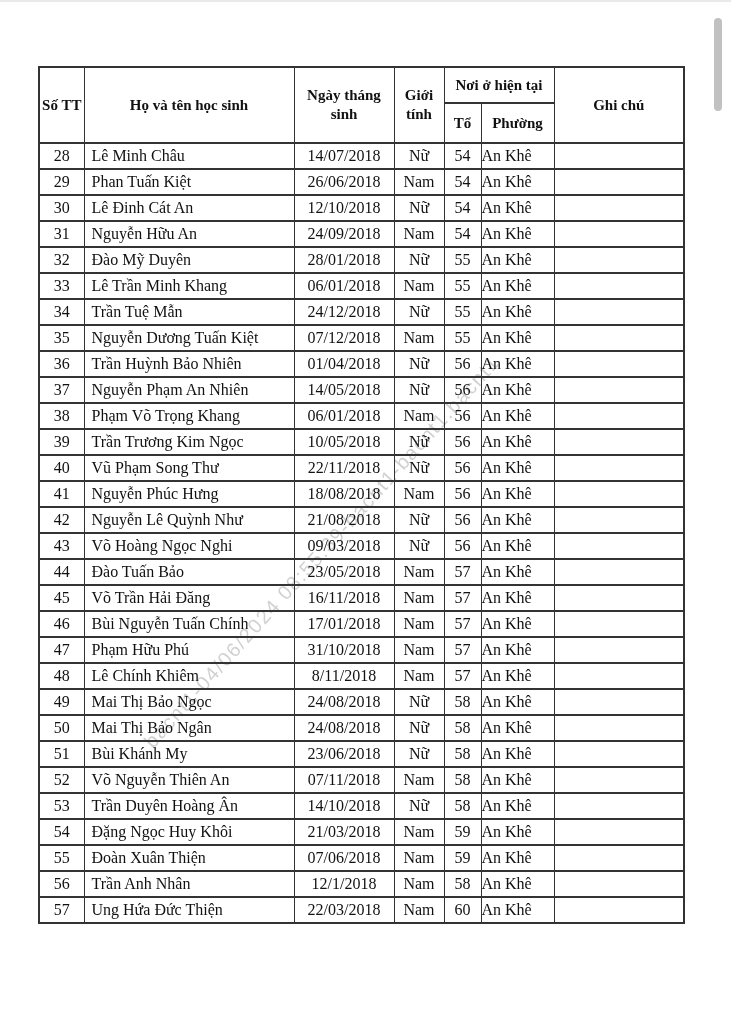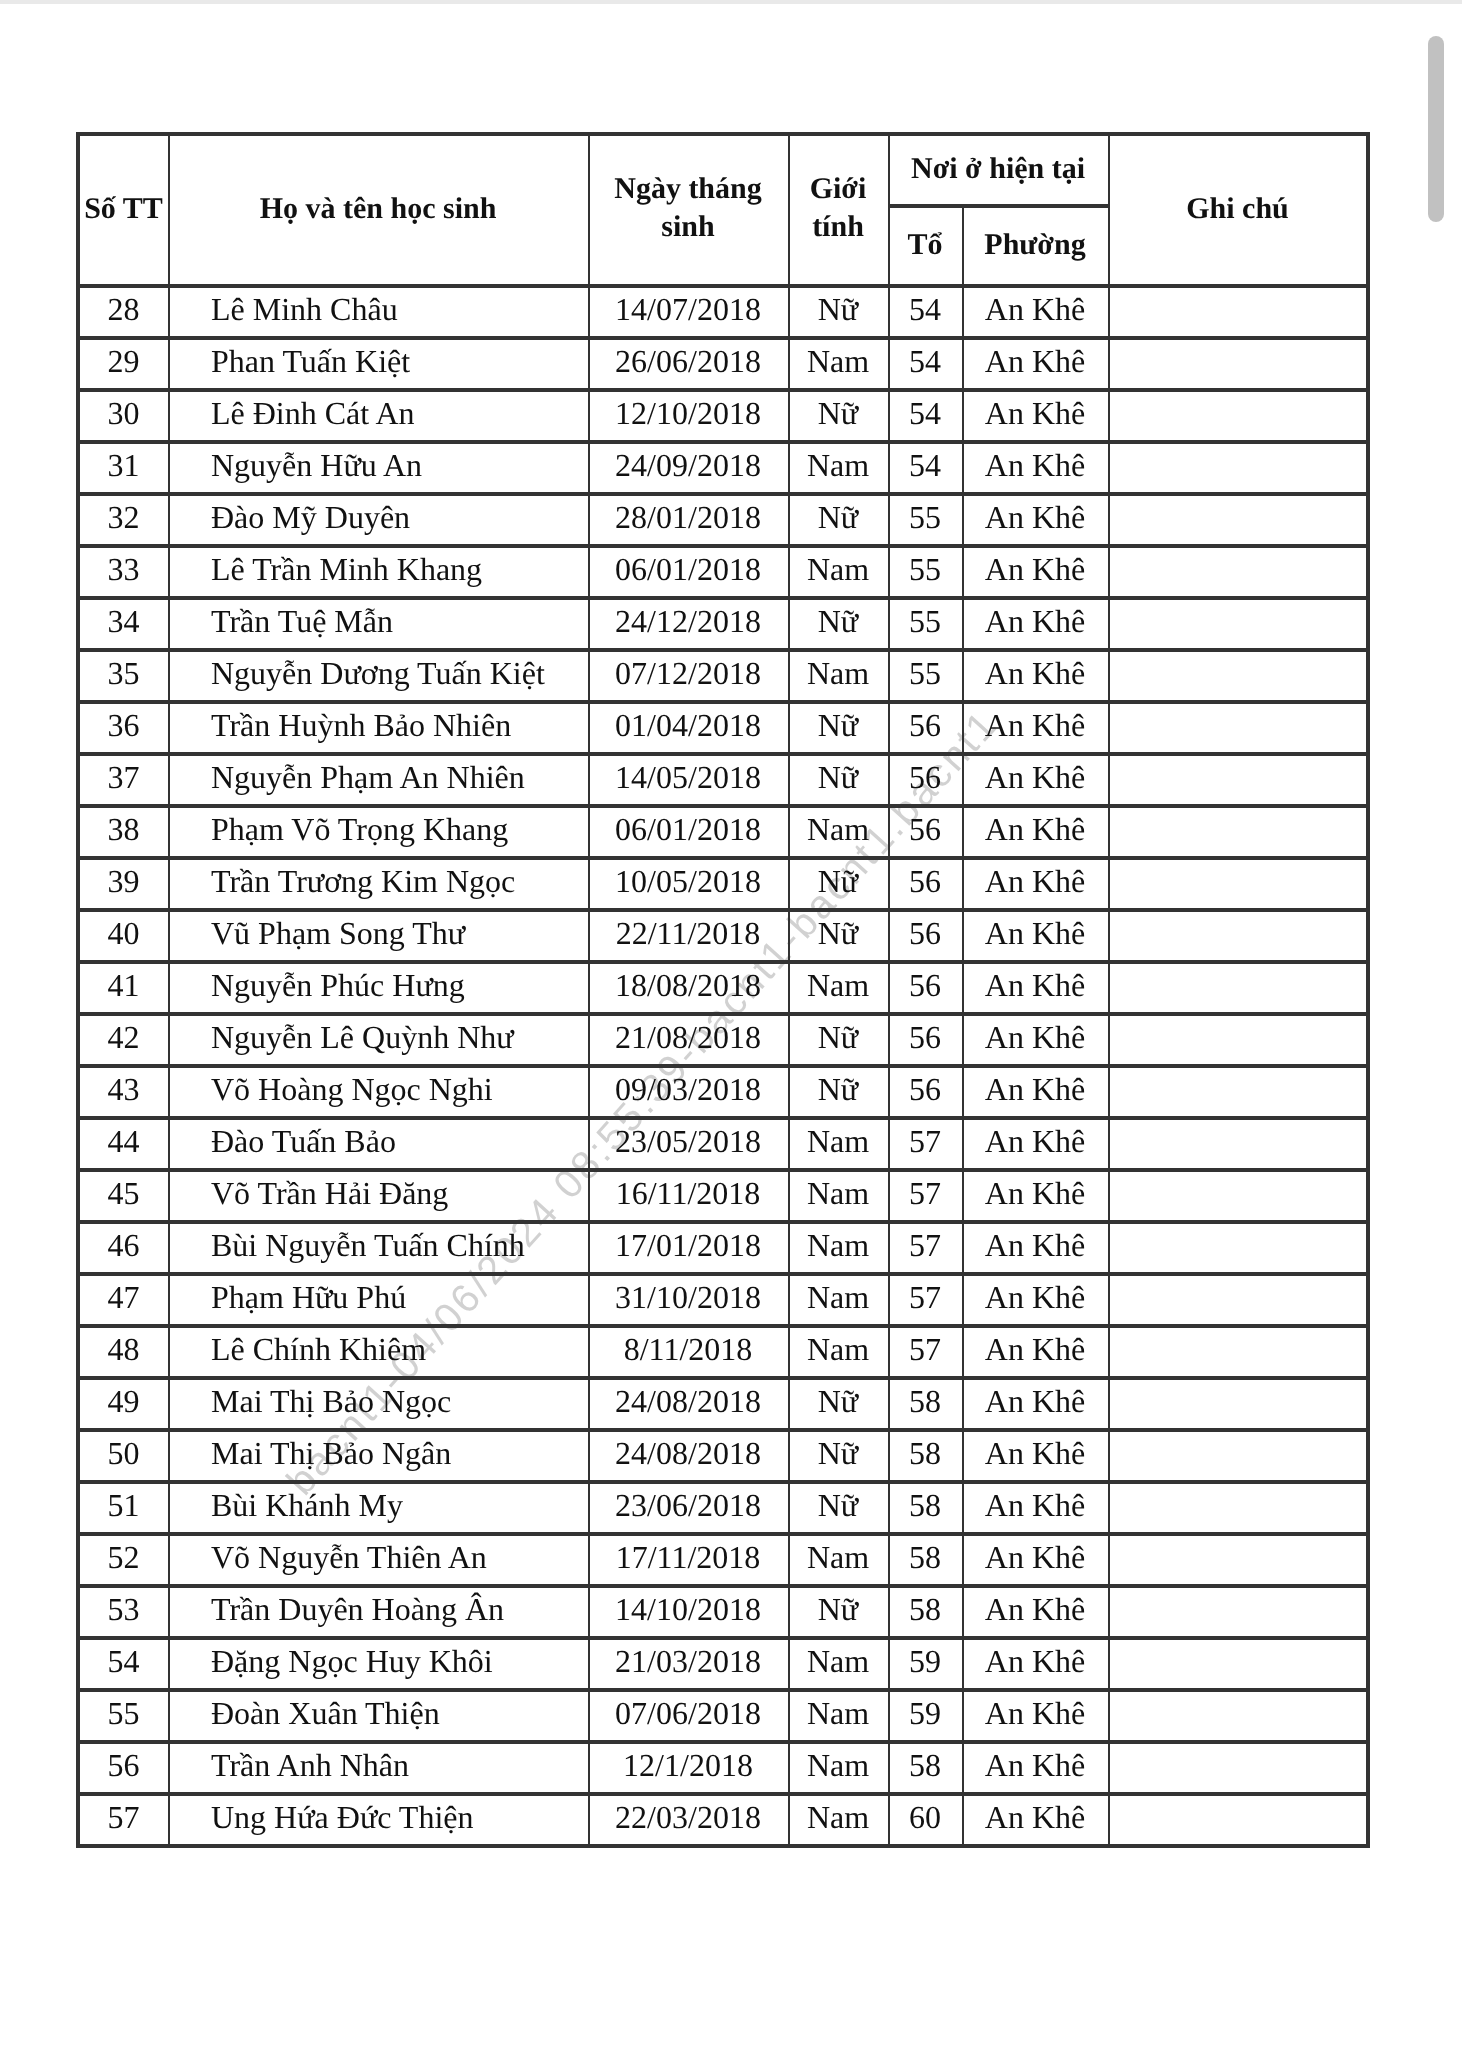--- a/index.html
+++ b/index.html
@@ -68,25 +68,25 @@
   }
   tr.head-row-1 { height: 36px; }
   tr.head-row-2 { height: 40px; }
   tbody tr { height: 26px; }
   tbody td {
     font-size: 16px;
     vertical-align: middle;
     white-space: nowrap;
   }
   tbody td.c-stt    { text-align: center; }
-  tbody td.c-name   { text-align: left; padding-left: 21px; }
+  tbody td.c-name   { text-align: left; padding-left: 7px; }
   tbody td.c-dob    { text-align: center; margin-left: 48px; }
   tbody td.c-gender { text-align: center; }
   tbody td.c-to     { text-align: center; }
-  tbody td.c-phuong { text-align: center; }
+  tbody td.c-phuong { text-align: left; }
   tbody td.c-note   { text-align: center; }
   .scrollbar-thumb {
     position: absolute;
     left: 714px;
     top: 18px;
     width: 8px;
     height: 93px;
     background: #c1c1c1;
     border-radius: 4px;
     z-index: 3;
@@ -336,21 +336,21 @@
         <td class="c-name">Bùi Khánh My</td>
         <td class="c-dob">23/06/2018</td>
         <td class="c-gender">Nữ</td>
         <td class="c-to">58</td>
         <td class="c-phuong">An Khê</td>
         <td class="c-note"></td>
       </tr>
       <tr>
         <td class="c-stt">52</td>
         <td class="c-name">Võ Nguyễn Thiên An</td>
-        <td class="c-dob">17/11/2018</td>
+        <td class="c-dob">07/11/2018</td>
         <td class="c-gender">Nam</td>
         <td class="c-to">58</td>
         <td class="c-phuong">An Khê</td>
         <td class="c-note"></td>
       </tr>
       <tr>
         <td class="c-stt">53</td>
         <td class="c-name">Trần Duyên Hoàng Ân</td>
         <td class="c-dob">14/10/2018</td>
         <td class="c-gender">Nữ</td>

